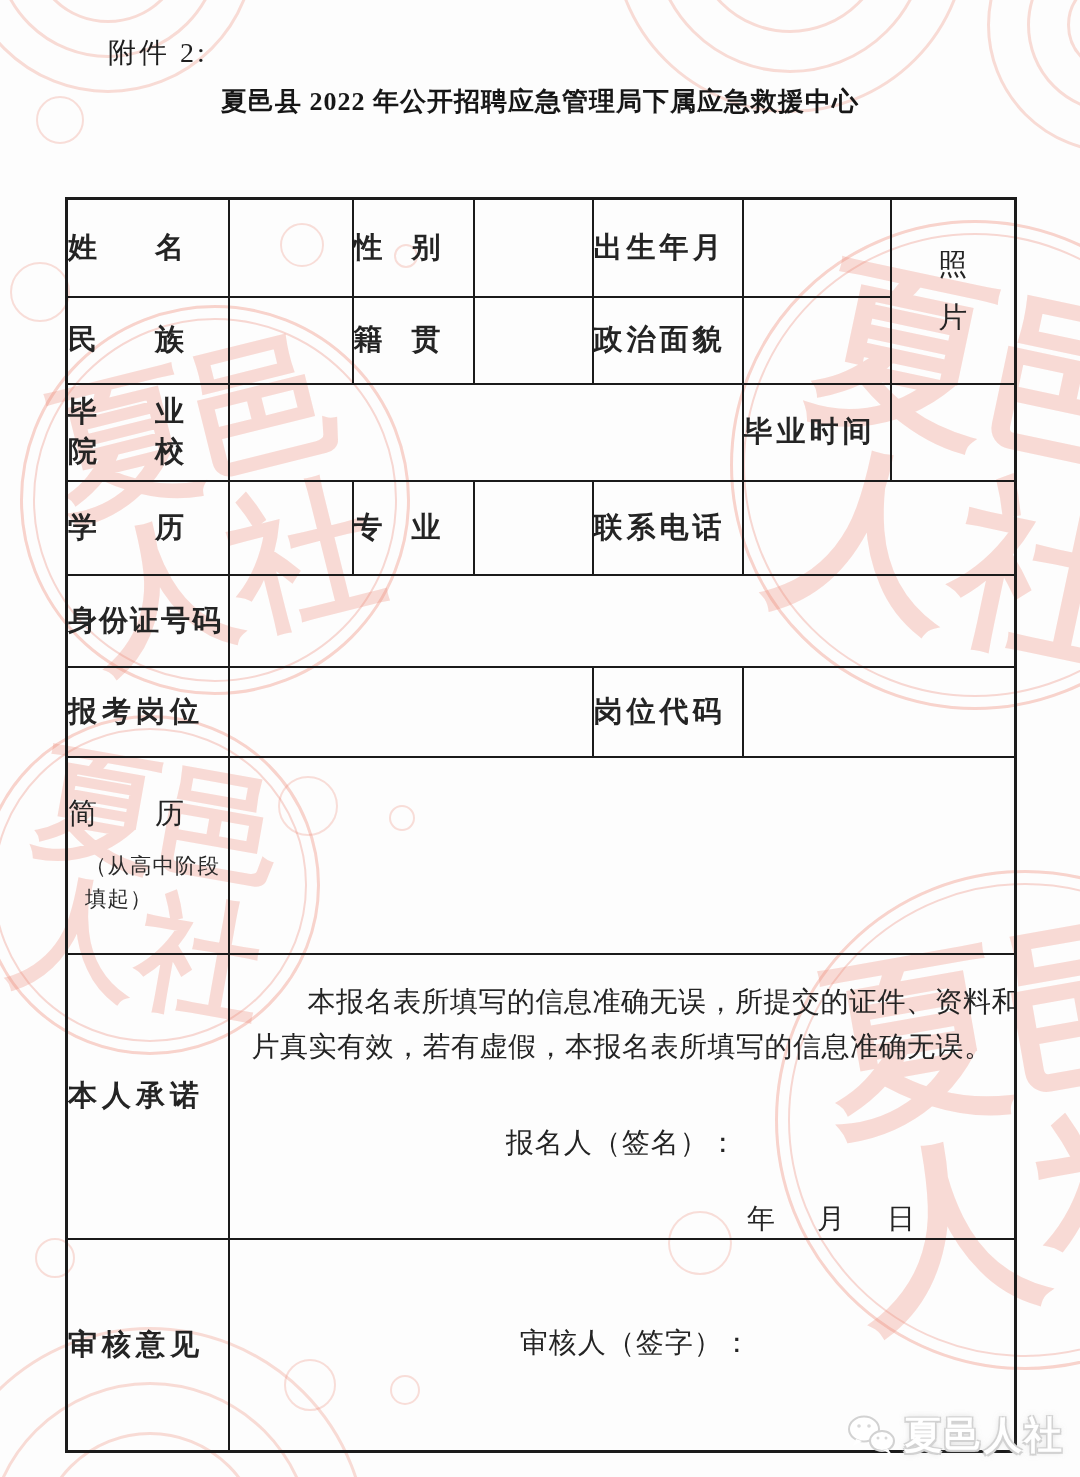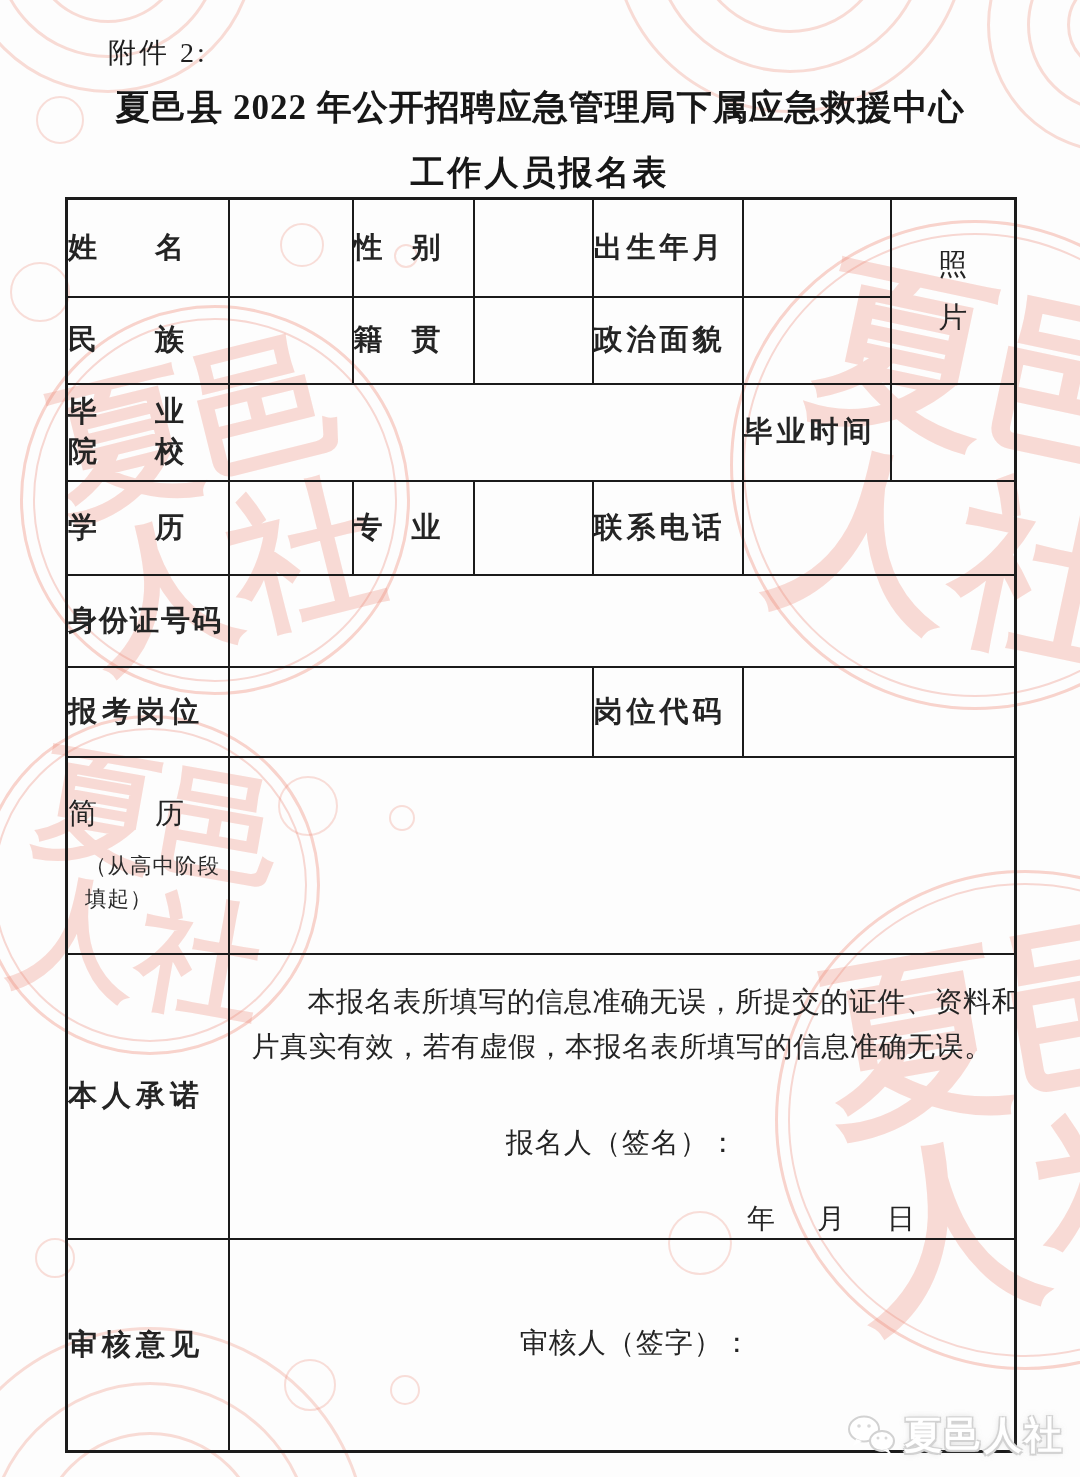--- a/index.html
+++ b/index.html
@@ -30,21 +30,21 @@
     border-radius:50%;opacity:.30;transform:translate(-50%,-50%);
   }
   .orn{position:absolute;border:2.5px solid var(--stamp-color);border-radius:50%;opacity:.28;transform:translate(-50%,-50%);}
   
   .attachment{
     position:absolute;left:108px;top:34px;z-index:2;
     font-size:28px;letter-spacing:3px;color:#1e1e1e;
   }
   .title1{
     position:absolute;left:0;top:84px;width:100%;margin:0;z-index:2;
-    text-align:center;font-size:35px;font-weight:600;letter-spacing:1px;color:#171717;
+    text-align:center;font-size:26px;font-weight:600;letter-spacing:1px;color:#171717;
   }
   .title2{
     position:absolute;left:0;top:150px;width:100%;margin:0;z-index:2;
     text-align:center;font-size:34px;font-weight:600;letter-spacing:3px;color:#171717;
   }
   
   table.form{
     position:absolute;left:65px;top:197px;z-index:1;
     width:949px;border-collapse:collapse;table-layout:fixed;
     border:3px solid #1b1b1b;background:transparent;
@@ -146,21 +146,20 @@
     <div class="orn" style="left:308px;top:806px;width:56px;height:56px;"></div>
     <div class="orn" style="left:402px;top:818px;width:22px;height:22px;"></div>
     <div class="orn" style="left:700px;top:1243px;width:60px;height:60px;"></div>
     <div class="orn" style="left:310px;top:1385px;width:48px;height:48px;"></div>
     <div class="orn" style="left:405px;top:1390px;width:26px;height:26px;"></div>
     <div class="orn" style="left:55px;top:1258px;width:36px;height:36px;"></div>
   </div>
 
   <div class="attachment">附件 2:</div>
   <h1 class="title1">夏邑县 2022 年公开招聘应急管理局下属应急救援中心</h1>
-  <h2 class="title2">工作人员报名表</h2>
 
   <table class="form">
     <colgroup>
       <col style="width:162px">
         <col style="width:124px">
         <col style="width:121px">
       <col style="width:119px">
         <col style="width:150px">
         <col style="width:148px">
         <col style="width:125px">

